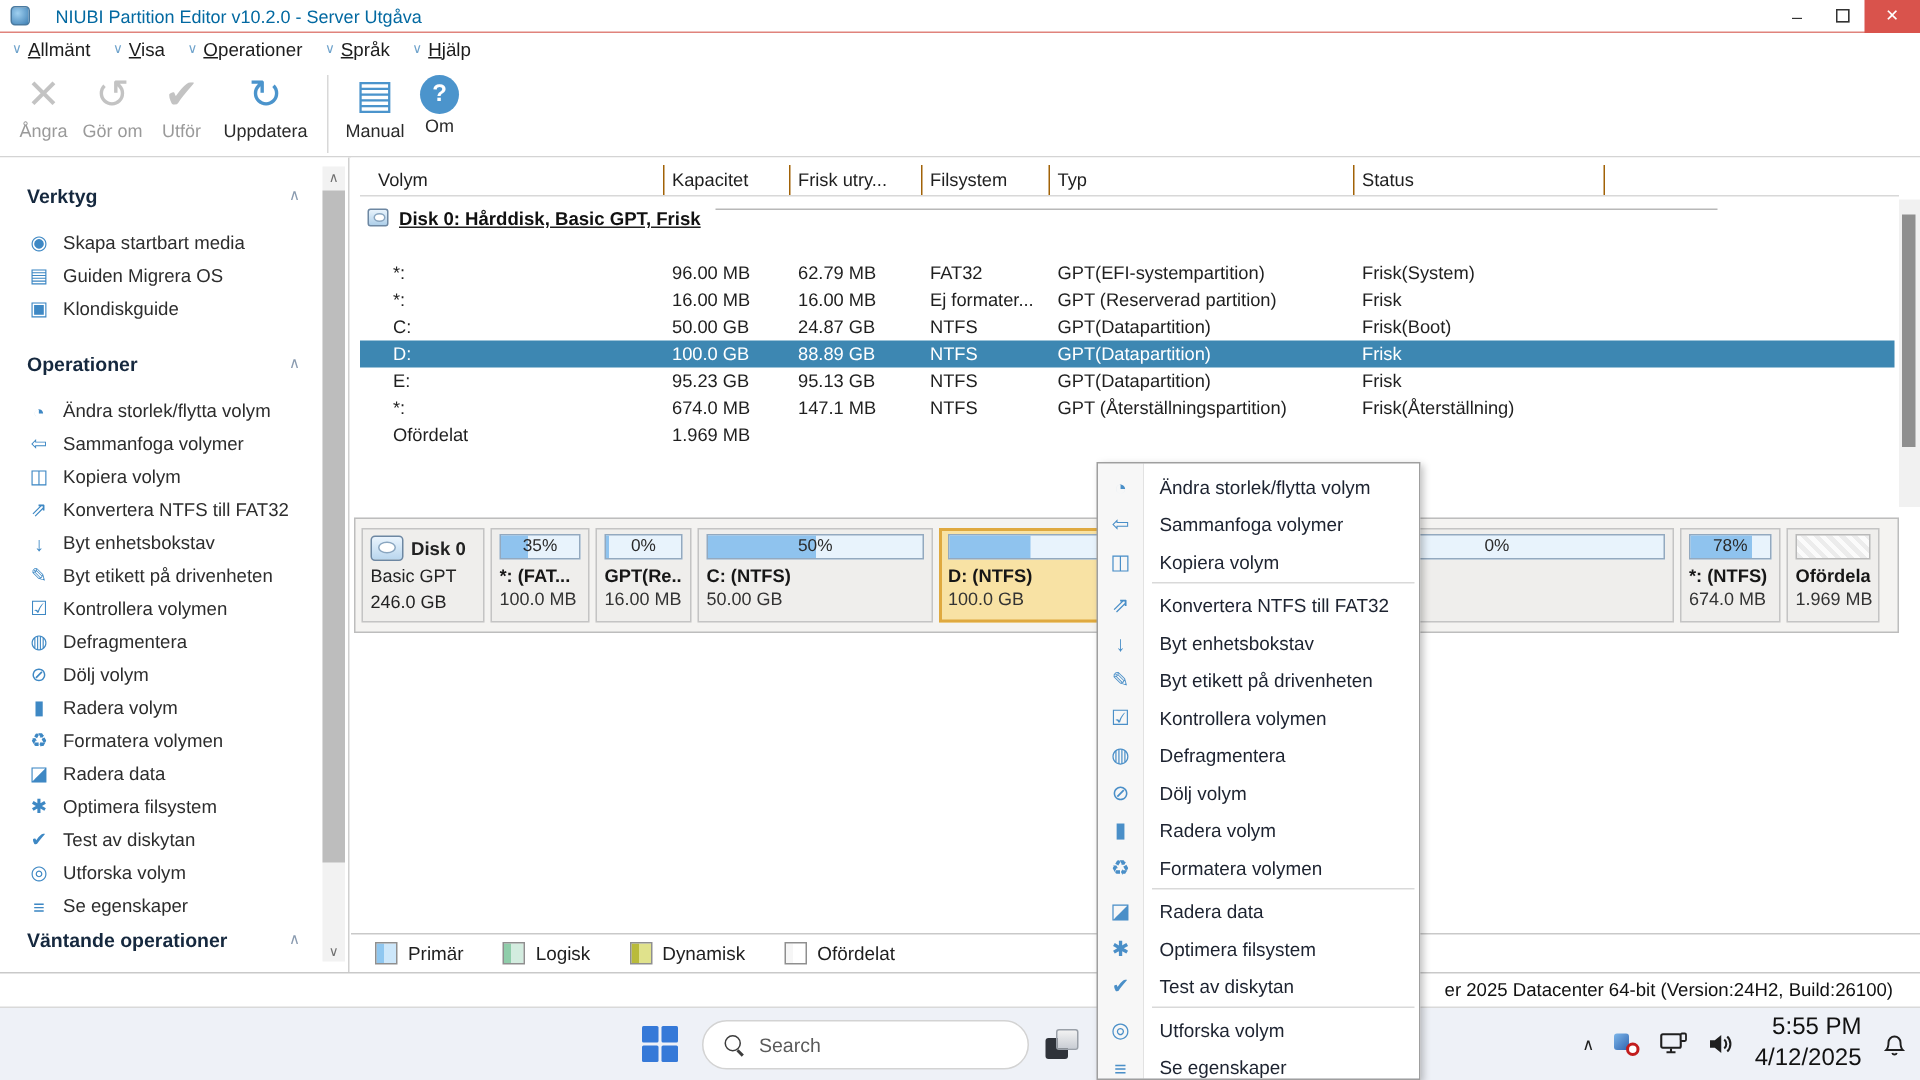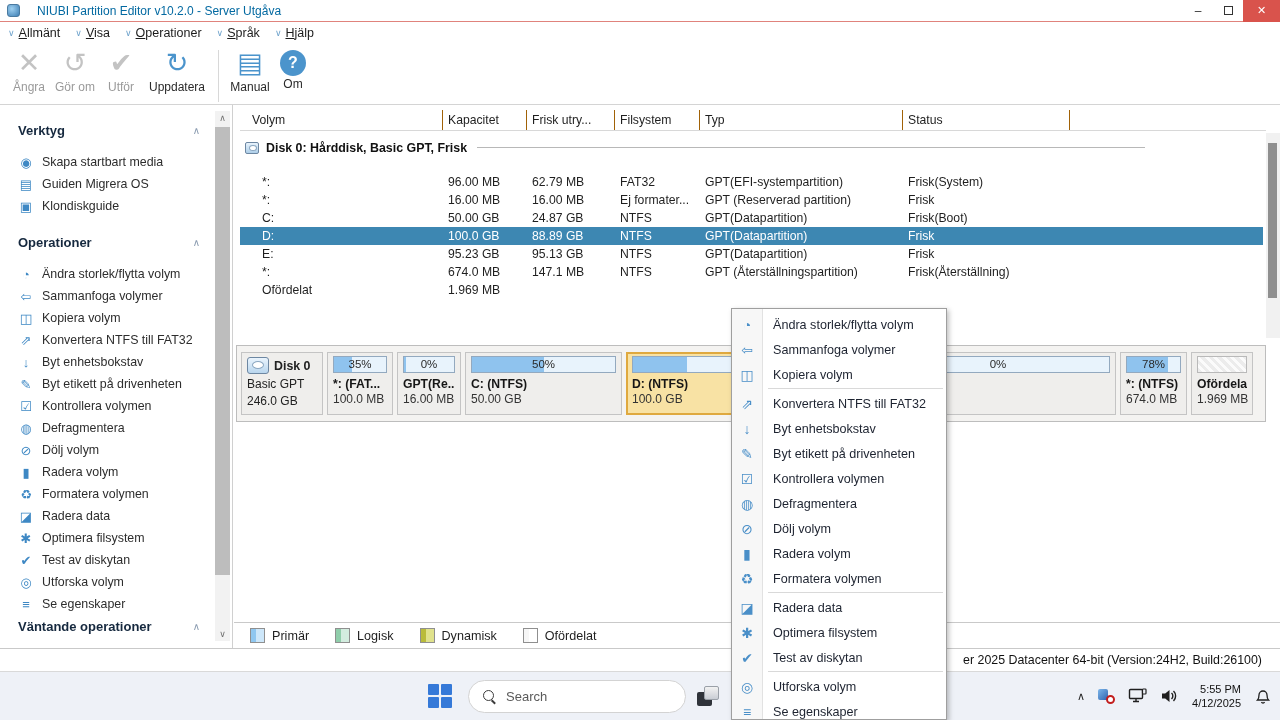--- a/index.html
+++ b/index.html
@@ -50,21 +50,21 @@
   .sb-scroll .arr.down { bottom:0; }
   .sb-thumb { position:absolute; left:0; top:16px; width:15px; height:448px; background:#bdbdbd; }
 
   
   .main { position:absolute; left:234px; top:105px; width:1046px; height:543px; background:#fff; }
   .thead { position:absolute; left:6px; top:5px; right:14px; height:21px; display:grid; grid-template-columns:203px 84px 88px 85px 203px 167px 1fr; border-bottom:1px solid #d8d8d8; }
   .th { line-height:20px; padding-left:5px; border-right:1px solid #a16207; color:#1f1f1f; font-size:12.2px; }
   .th:first-child { padding-left:12px; }
   .th.filler { border-right:none; }
   .tgroup { position:absolute; left:6px; top:32px; right:17px; height:36px; padding-top:2px; }
-  .tgroup-line1 { display:flex; align-items:center; height:17px; }
+  .tgroup-line1 { display:flex; height:17px;text-decoration:underline; }
   .disk-ico-sm { width:14px; height:12px; margin-left:5px; border:1px solid #6d87a2; border-radius:2px; background:linear-gradient(#e8f3fc,#aecfe9); position:relative; }
   .disk-ico-sm::after { content:''; position:absolute; left:3px; top:2px; width:6px; height:4px; border-radius:50%; background:#fff; border:1px solid #8aa6c0; }
   .tgroup-title { margin-left:7px; font-weight:bold; font-size:12.4px; color:#111; white-space:nowrap; }
   .tgroup-rule { flex:1; height:1px; background:#b8b8b8; margin:0 118px 0 10px; }
   .tgroup-sub { margin-left:26px; font-size:12px; color:#333; }
   .tbody { position:absolute; left:6px; top:68px; right:17px; }
   .trow { height:18px; display:grid; grid-template-columns:203px 84px 88px 85px 203px 167px 1fr; align-items:center; font-size:12.2px; color:#1f1f1f; }
   .trow > div { padding-left:5px; white-space:nowrap; overflow:hidden; }
   .trow .c-vol { padding-left:22px; }
   .trow.selected { background:#3d87b2; color:#fff; }
@@ -107,21 +107,21 @@
   .mag::after { content:''; position:absolute; right:0px; bottom:0px; width:5px; height:1.8px; background:#3c3c3c; transform:rotate(45deg); }
   .search-text { color:#5a5a5a; font-size:13px; }
   .taskview { position:absolute; left:697px; top:14px; width:22px; height:20px; }
   .taskview .b1 { position:absolute; left:0; bottom:0; width:15px; height:14px; background:#2f333a; border-radius:2px; }
   .taskview .b2 { position:absolute; right:0; top:0; width:15px; height:14px; background:linear-gradient(#f2f2f2,#c9cdd4); border:1px solid #9aa0a8; border-radius:2px; }
   .tray { position:absolute; right:8px; top:0; height:48px; display:flex; align-items:center; gap:13px; }
   .tray-chev { font-size:11px; color:#1f1f1f; }
   .dev-ico { position:relative; width:17px; height:16px; }
   .dev-ico .cube { position:absolute; left:0; top:1px; width:10px; height:11px; background:linear-gradient(135deg,#7db6ea,#2f64b0); border-radius:2px; }
   .dev-ico .dot { position:absolute; right:0; bottom:0; width:9px; height:9px; border-radius:50%; background:#fff; border:2.5px solid #c21d1d; }
-  .clock { text-align:right; font-size:11px; color:#111; line-height:1.3; }
+  .clock { text-align:right; font-size:16px; color:#111; line-height:1.3; }
 
   
   .cmenu { position:absolute; left:731px; top:308px; width:216px; height:412px; background:linear-gradient(90deg,#f7f7f7 0,#f7f7f7 30px,#e2e2e2 30px,#e2e2e2 31px,#ffffff 31px); border:1px solid #9f9f9f; box-shadow:2px 2px 5px rgba(0,0,0,0.25); padding-top:3px; overflow:hidden; }
   .cm-item { height:25px; display:flex; align-items:center; cursor:default; }
   .cm-item .ico { width:30px; text-align:center; color:#4a8fc8; font-size:14px; flex:none; }
   .cm-label { padding-left:11px; font-size:12.6px; color:#1d2330; white-space:nowrap; }
   .cm-sep { height:1px; background:#d9d9d9; margin:1px 3px 2px 36px; }
 </style>
 </head>
 <body>

